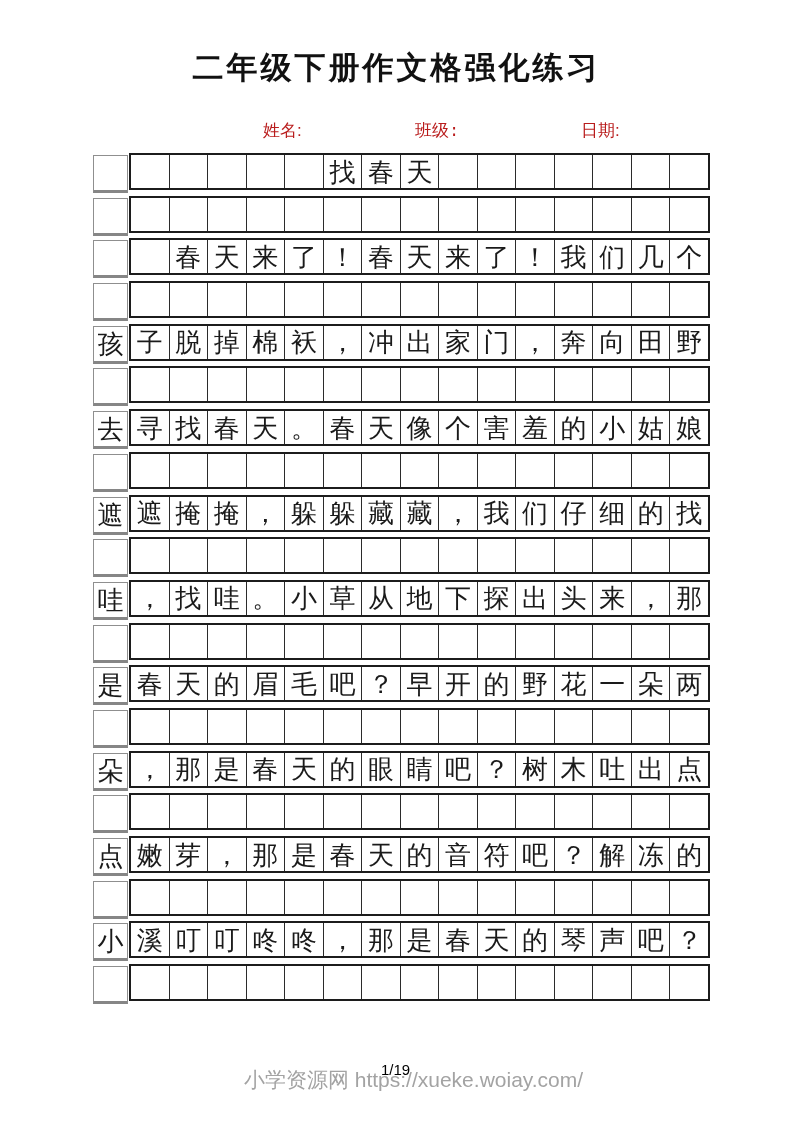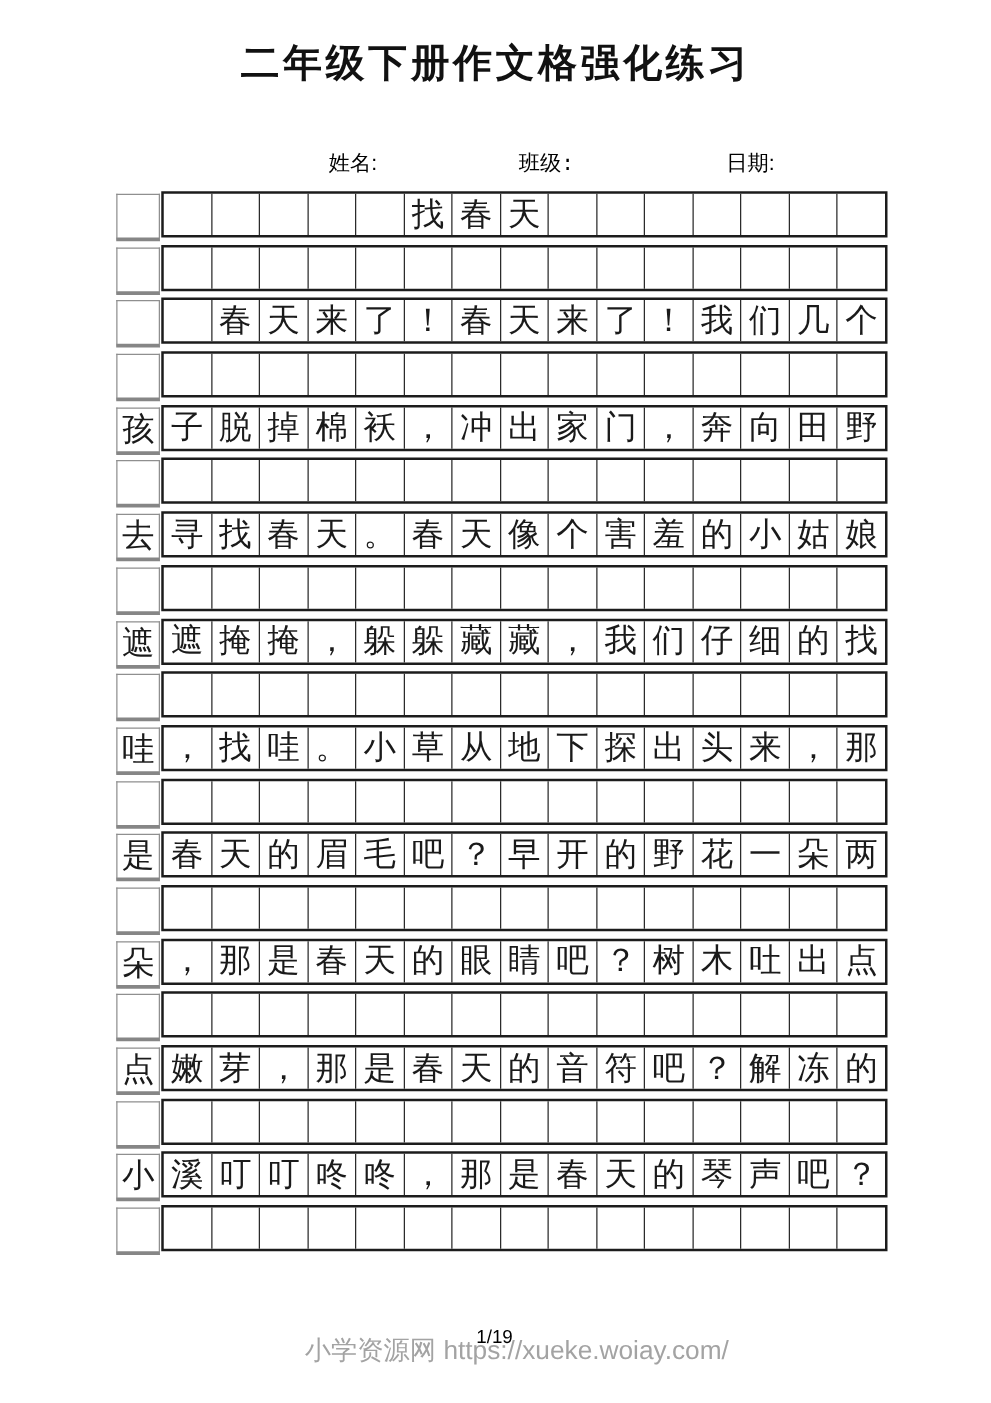--- a/index.html
+++ b/index.html
@@ -4,31 +4,31 @@
 <style>
   html,body{margin:0;padding:0;background:#ffffff;}
   .page{
     position:relative;
     width:793px;height:1122px;
     background:#ffffff;
     font-family:"Liberation Sans",sans-serif;
     overflow:hidden;
   }
   .doc-title{
-    position:absolute;top:30px;left:0;width:100%;
+    position:absolute;top:47px;left:0;width:100%;
     text-align:center;
     font-size:31px;letter-spacing:3px;
     color:#111111;
     font-family:"DejaVu Serif",serif;
     font-weight:600;
   }
   .meta-row{position:absolute;top:119px;left:0;width:100%;height:22px;}
   .meta-label{
     position:absolute;
-    font-size:17px;color:#000000;
+    font-size:17px;color:#b91c1c;
     font-family:"Liberation Sans",sans-serif;
   }
   .meta-name{left:263px;}
   .meta-class{left:415px;font-family:Liberation Mono, monospace;}
   .meta-date{left:565px;margin-left:16px;}
 
   .grid{position:absolute;top:153px;left:93px;width:618px;}
   .grid-row{display:flex;height:37px;margin-bottom:5.7px;}
   .first-box{
     width:35px;height:38px;

